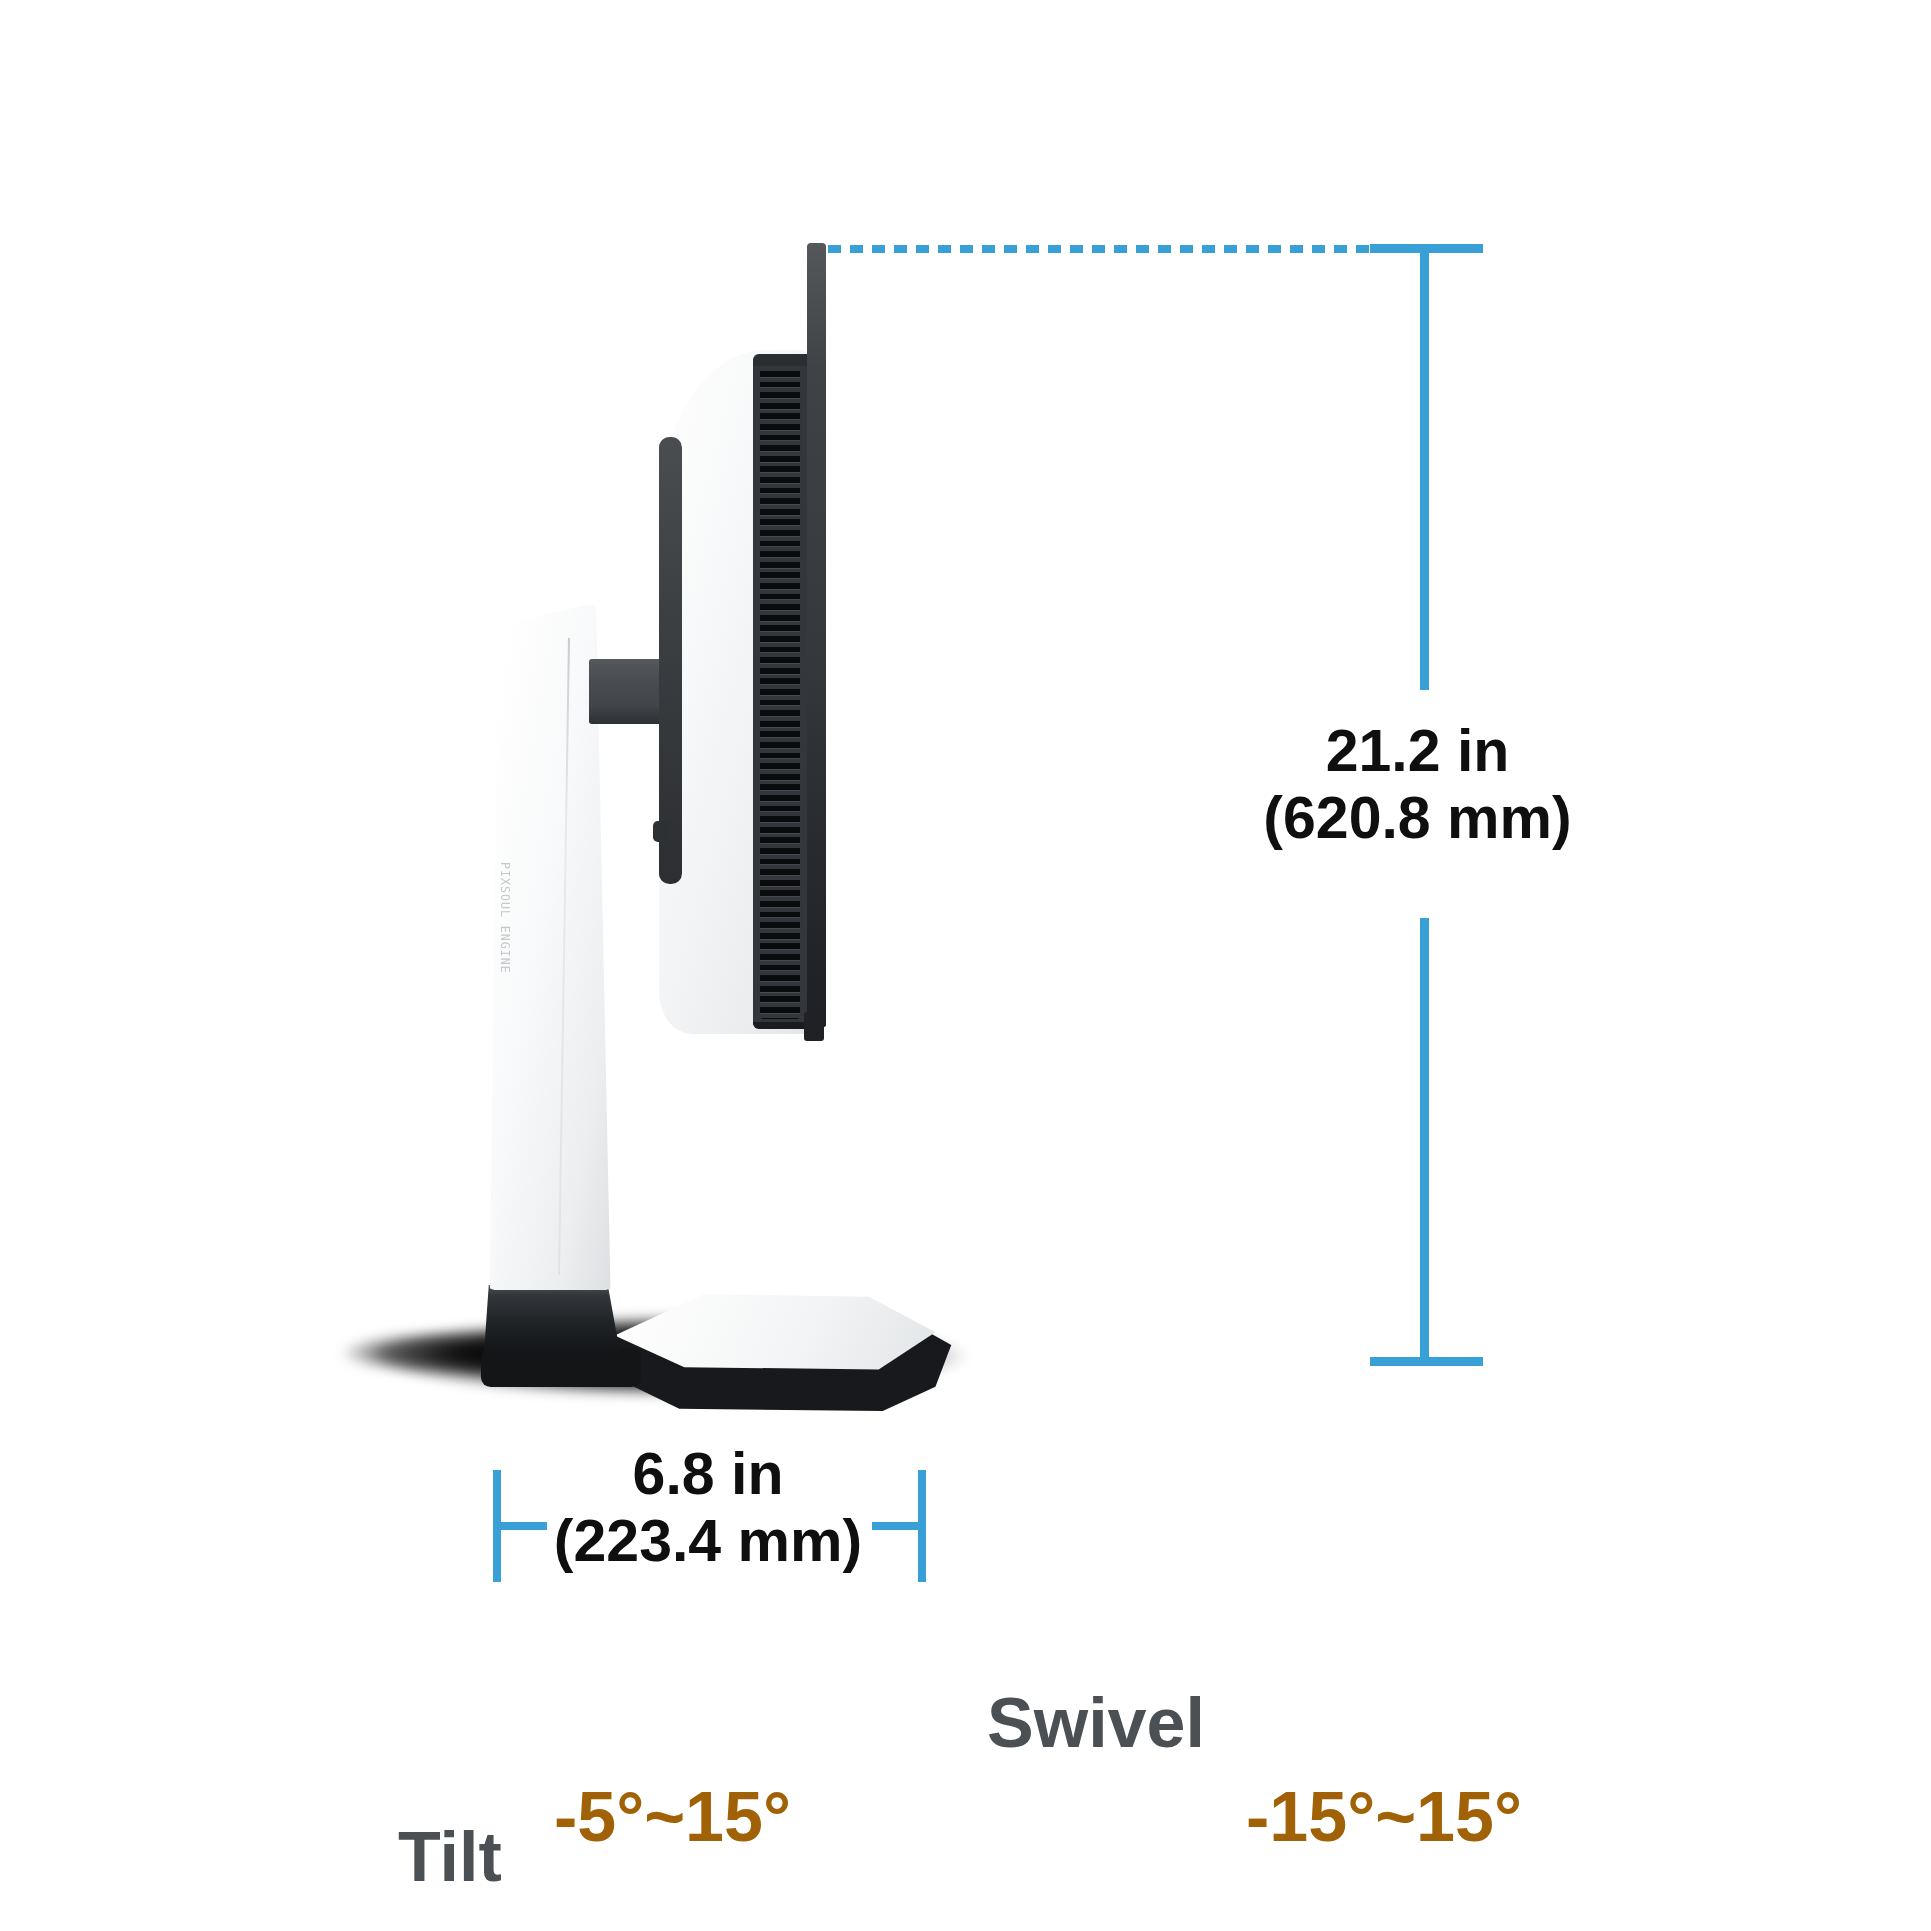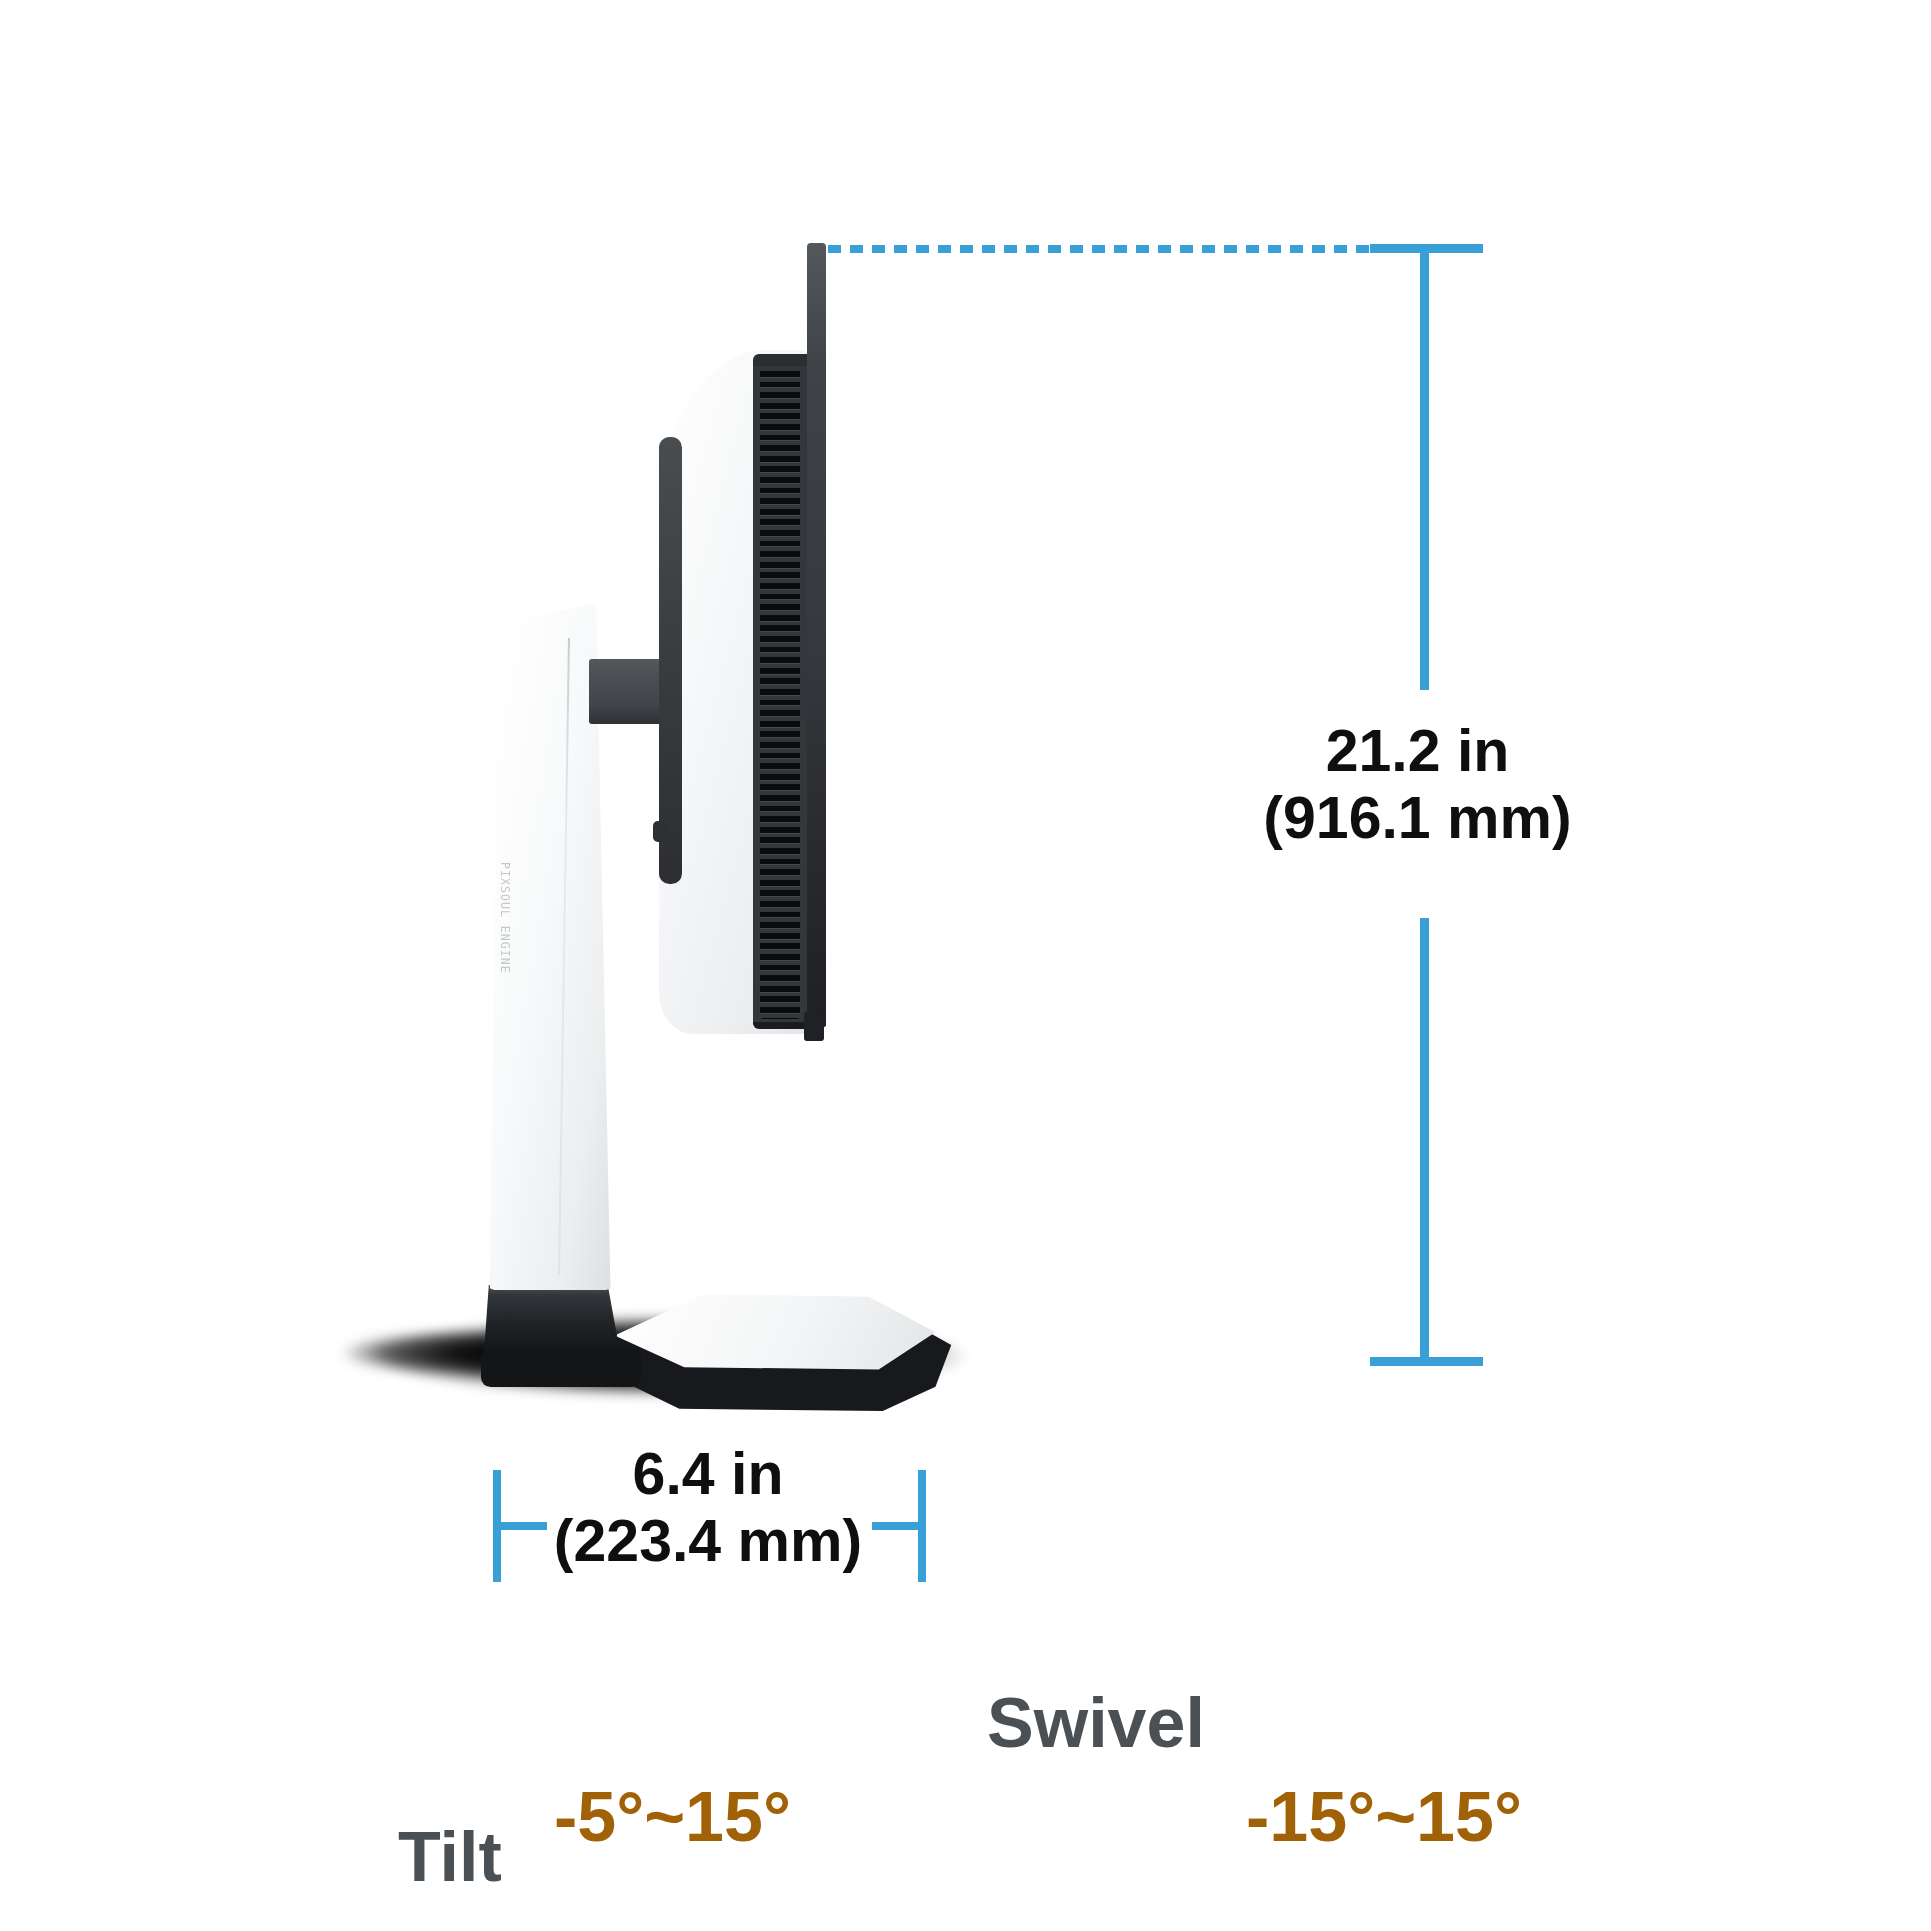--- a/index.html
+++ b/index.html
@@ -148,29 +148,29 @@
   <div class="abs mount-plate"></div>
   <div class="abs knob"></div>
 
   <div class="abs dash-line"></div>
   <div class="abs blue cap-top"></div>
   <div class="abs blue vline-1"></div>
   <div class="abs blue vline-2"></div>
   <div class="abs blue cap-bottom"></div>
   <div class="abs dim-label dim-height">
     <div>21.2 in</div>
-    <div>(916.1 mm)</div>
+    <div>(620.8 mm)</div>
   </div>
 
   <div class="abs blue tick-left-v"></div>
   <div class="abs blue tick-left-stub"></div>
   <div class="abs blue tick-right-v"></div>
   <div class="abs blue tick-right-stub"></div>
   <div class="abs dim-label dim-depth">
-    <div>6.4 in</div>
+    <div>6.8 in</div>
     <div>(223.4 mm)</div>
   </div>
 
   <div class="abs spec-text spec-gray tilt-label">Tilt</div>
   <div class="abs spec-text spec-blue tilt-value">-5°~15°</div>
   <div class="abs spec-text spec-gray swivel-label">Swivel</div>
   <div class="abs spec-text spec-blue swivel-value">-15°~15°</div>
 
 </div>
 

